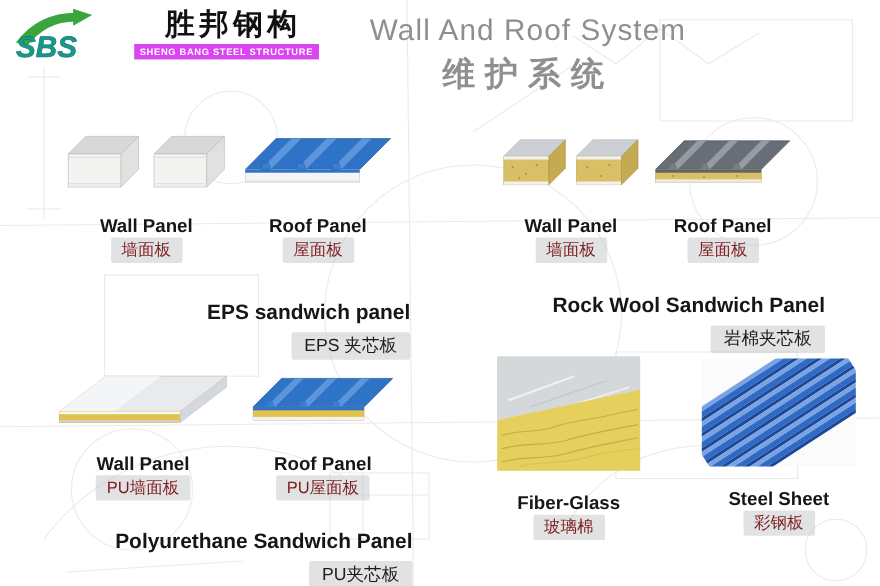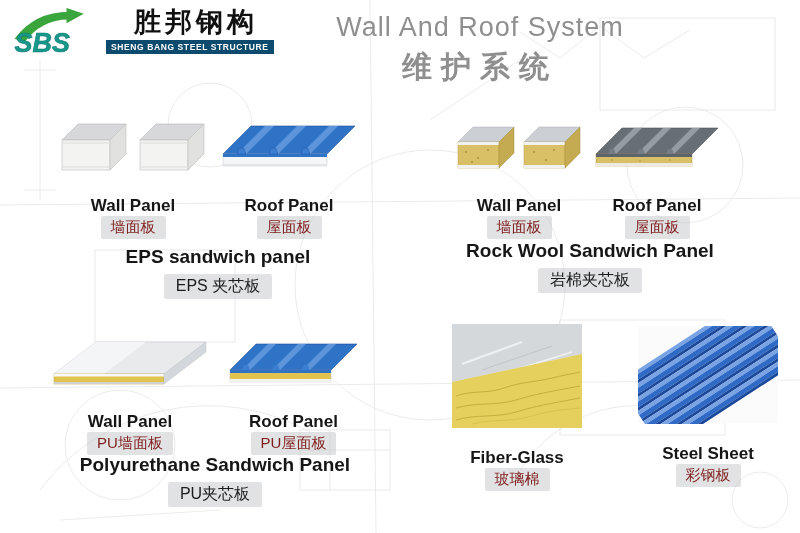--- a/index.html
+++ b/index.html
@@ -2,38 +2,38 @@
 <html><head>
 <meta charset="utf-8">
 <style>
   * { margin:0; padding:0; box-sizing:border-box; }
   body { font-family:"Liberation Sans", sans-serif; background:#ffffff; }
   .page { position:relative; width:800px; height:533px; background:#ffffff; overflow:hidden; }
   .bg { position:absolute; left:0; top:0; z-index:0; }
   .layer { position:absolute; z-index:1; }
 
   
-  .logo { left:10px; top:6px; display:flex; align-items:center; gap:8px; }
+  .logo { left:10px; top:6px; display:flex; align-items:center; gap:24px; }
   .logo-zh { font-size:27px; font-weight:bold; color:#101010; letter-spacing:4px; line-height:1.1;margin-left:28px; }
   .logo-en { margin-top:2px; font-size:8.5px; font-weight:bold; color:#ffffff;
-             background:#0c4a6e; padding:2px 5px; letter-spacing:0.6px; white-space:nowrap; }
+             background:#d946ef; padding:2px 5px; letter-spacing:0.6px; white-space:nowrap; }
   .titles { left:160px; top:12px; width:640px; text-align:center; color:#8f8f8f; }
   .title-en { font-size:27px; letter-spacing:1px; }
   .title-zh { font-size:30px; font-weight:bold; letter-spacing:9px; margin-top:4px;font-family:Liberation Mono, monospace; }
 
   
   .product { position:absolute; z-index:1; text-align:center; }
   .product .img { display:flex; align-items:flex-end; justify-content:center; }
   .label-en { font-size:17px; font-weight:bold; color:#161616; margin-top:20px; white-space:nowrap; }
   .zh-pill { display:inline-block; font-size:15px; color:#7f1d1d;
              background:rgba(186,190,194,0.45); padding:2px 10px; margin-top:0; border-radius:2px;
              white-space:nowrap;text-align:center; }
 
   
-  .section-heading { position:absolute; z-index:1; text-align:center; }
+  .section-heading { position:absolute; z-index:1; text-align:right;margin-top:28px; }
   .sh-en { font-size:19px; font-weight:bold; color:#161616; white-space:nowrap; }
   .sh-zh { display:inline-block; font-size:16px; color:#1c1c1c;
            background:rgba(186,190,194,0.45); padding:2px 12px; margin-top:6px; border-radius:2px;
            white-space:nowrap; }
 </style>
 </head>
 <body>
 
 <div class="page">
 

